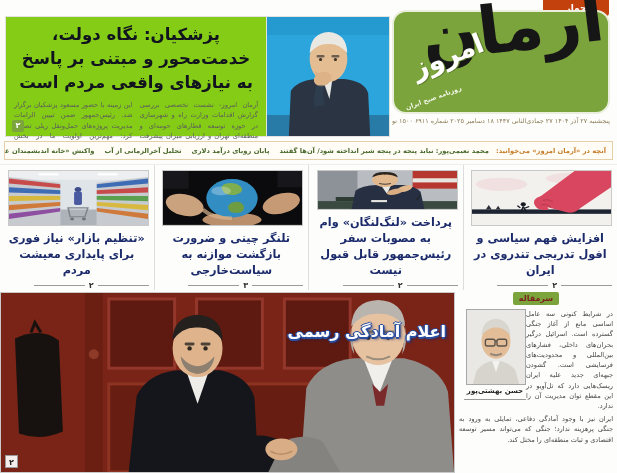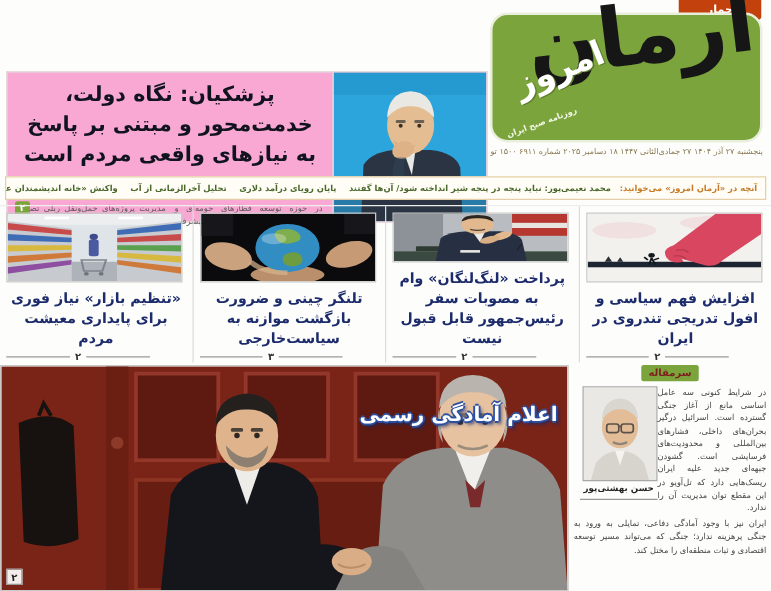--- a/index.html
+++ b/index.html
@@ -32,21 +32,21 @@
     font-size:6.4px; color:#8a7a55; text-align:center; white-space:nowrap; overflow:hidden;
   }
   .corner-ad {
     position:absolute; top:0; left:543px; width:66px; height:16px;
     background:#c2410c; color:#fff; font-size:9px; font-weight:900;
     text-align:center; line-height:16px; letter-spacing:2px; border-radius:0 0 3px 3px;
   }
   
   .lead-wrap {
     position:absolute; top:16px; right:227px; left:5px; height:121px;
-    border:1px solid #e2e2de; background:#f9a8d4; display:flex; flex-direction:row;margin-top:41px;
+    border:1px solid #e2e2de; background:#84cc16; display:flex; flex-direction:row;
   }
   .lead-photo { width:123px; height:119px; flex:0 0 123px; border-left:1px solid #e2e2de; }
   .lead-photo svg { display:block; width:100%; height:100%; }
   .lead-text { flex:1; position:relative; padding:6px 8px 4px 8px; }
   .lead-headline {
     font-size:16.5px; font-weight:900; color:#11131f; text-align:center;
     line-height:1.45; margin-bottom:5px;
   }
   .lead-body { display:flex; gap:7px; direction:rtl; }
   .lead-col {
@@ -67,21 +67,21 @@
   .ticker-item { color:#49682c; font-weight:700; margin:0 3px; }
   .tsq { display:inline-block; width:4px; height:4px; margin:0 2px; vertical-align:middle; }
   .tsq.g { background:#7ca43c; } .tsq.r { background:#b23b3b; }
   
   .teaser-row {
     position:absolute; top:164px; left:0; right:0; height:126px;
     display:flex; flex-direction:row; border-top:1px solid #eee;
   }
   .teaser {
     flex:1; position:relative; padding:5px 5px 0 5px; border-left:1px solid #ddd;
-    display:flex; flex-direction:column; align-items:flex-end;
+    display:flex; flex-direction:column; align-items:flex-start;
   }
   .teaser:last-child { border-left:none; }
   .teaser-photo { width:141px; height:73px; border:1px solid #c9c9c9; overflow:hidden; }
   .teaser-photo svg { display:block; width:100%; height:100%; }
   .teaser-headline {
     margin-top:5px; font-size:11.3px; font-weight:900; color:#1c2b6b;
     text-align:center; line-height:1.42;
   }
   .pgline { margin-top:2px; display:flex; align-items:center; gap:4px; width:80%; }
   .pgline .dash { flex:1; border-top:1px solid #9a9a9a; }

